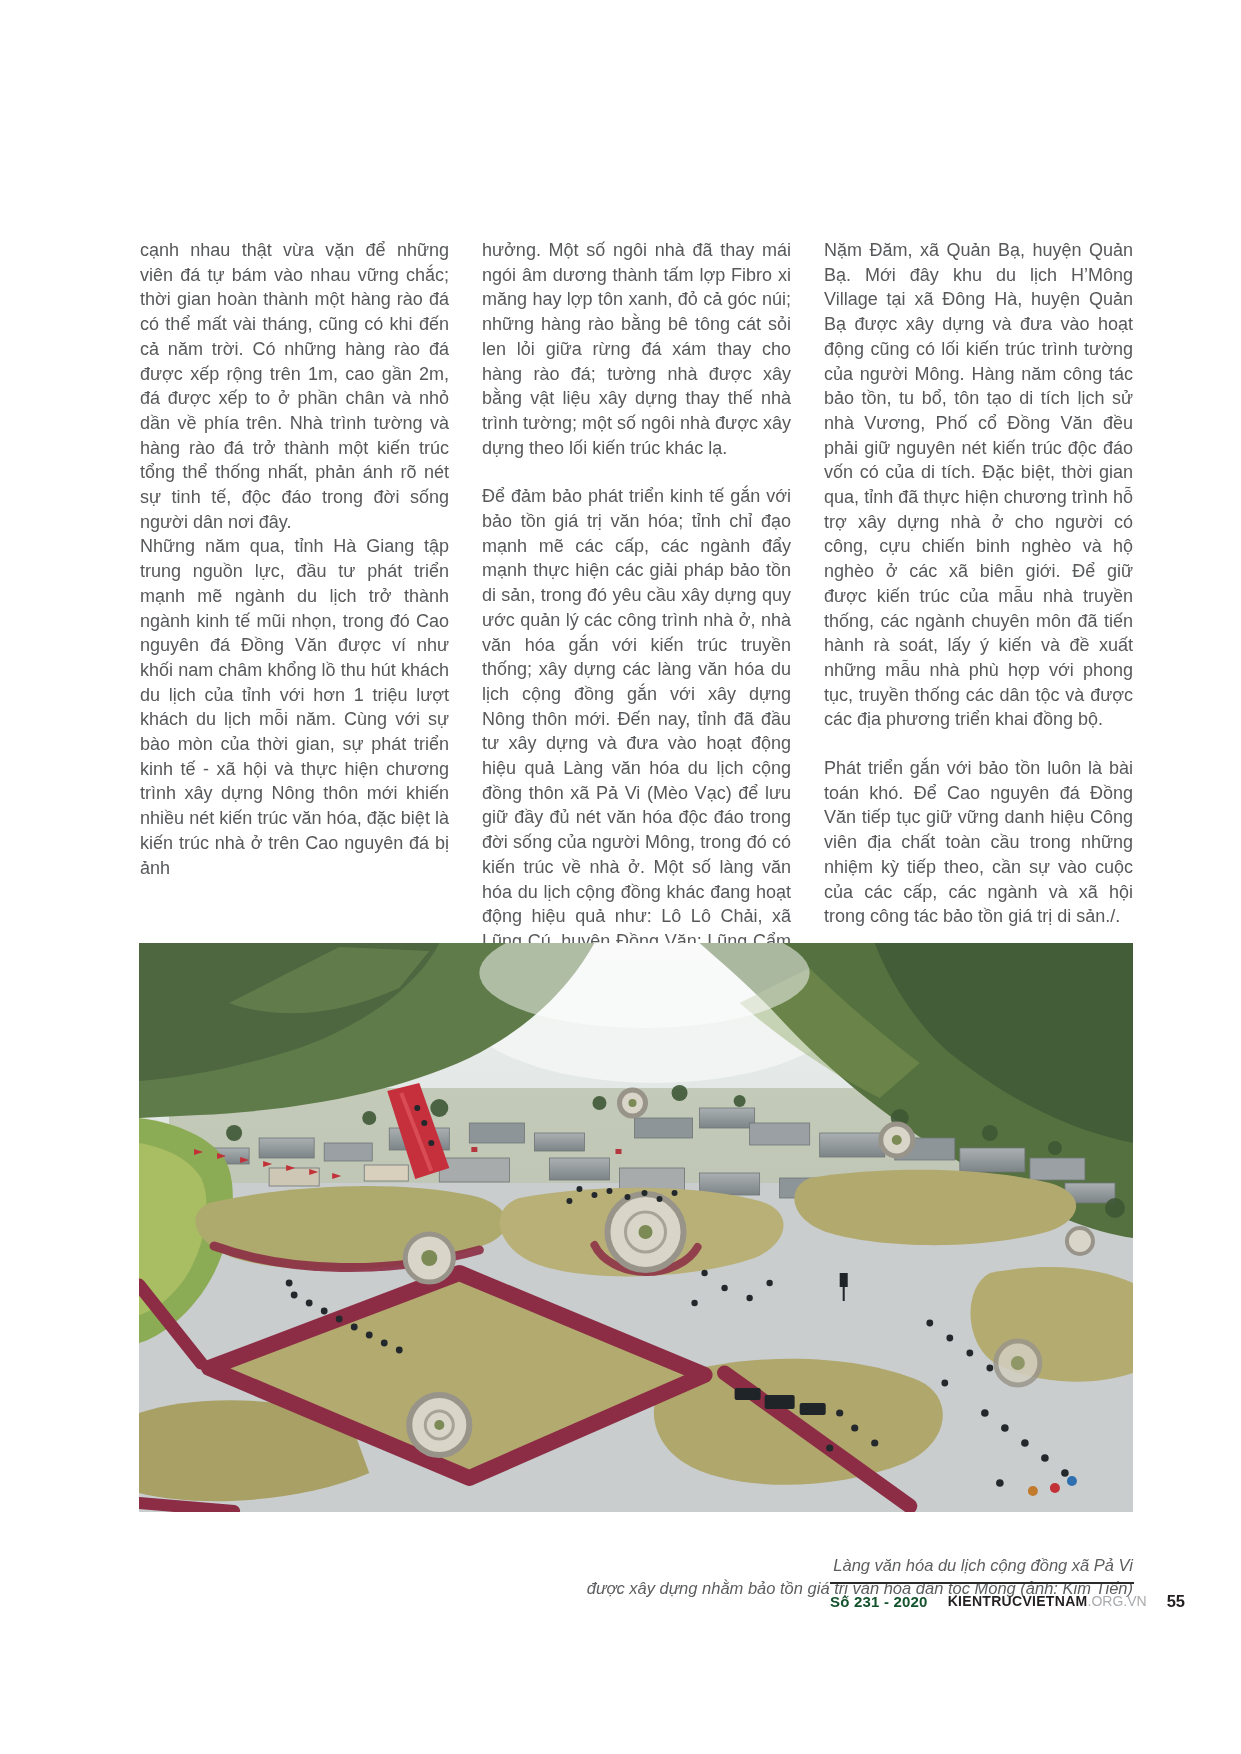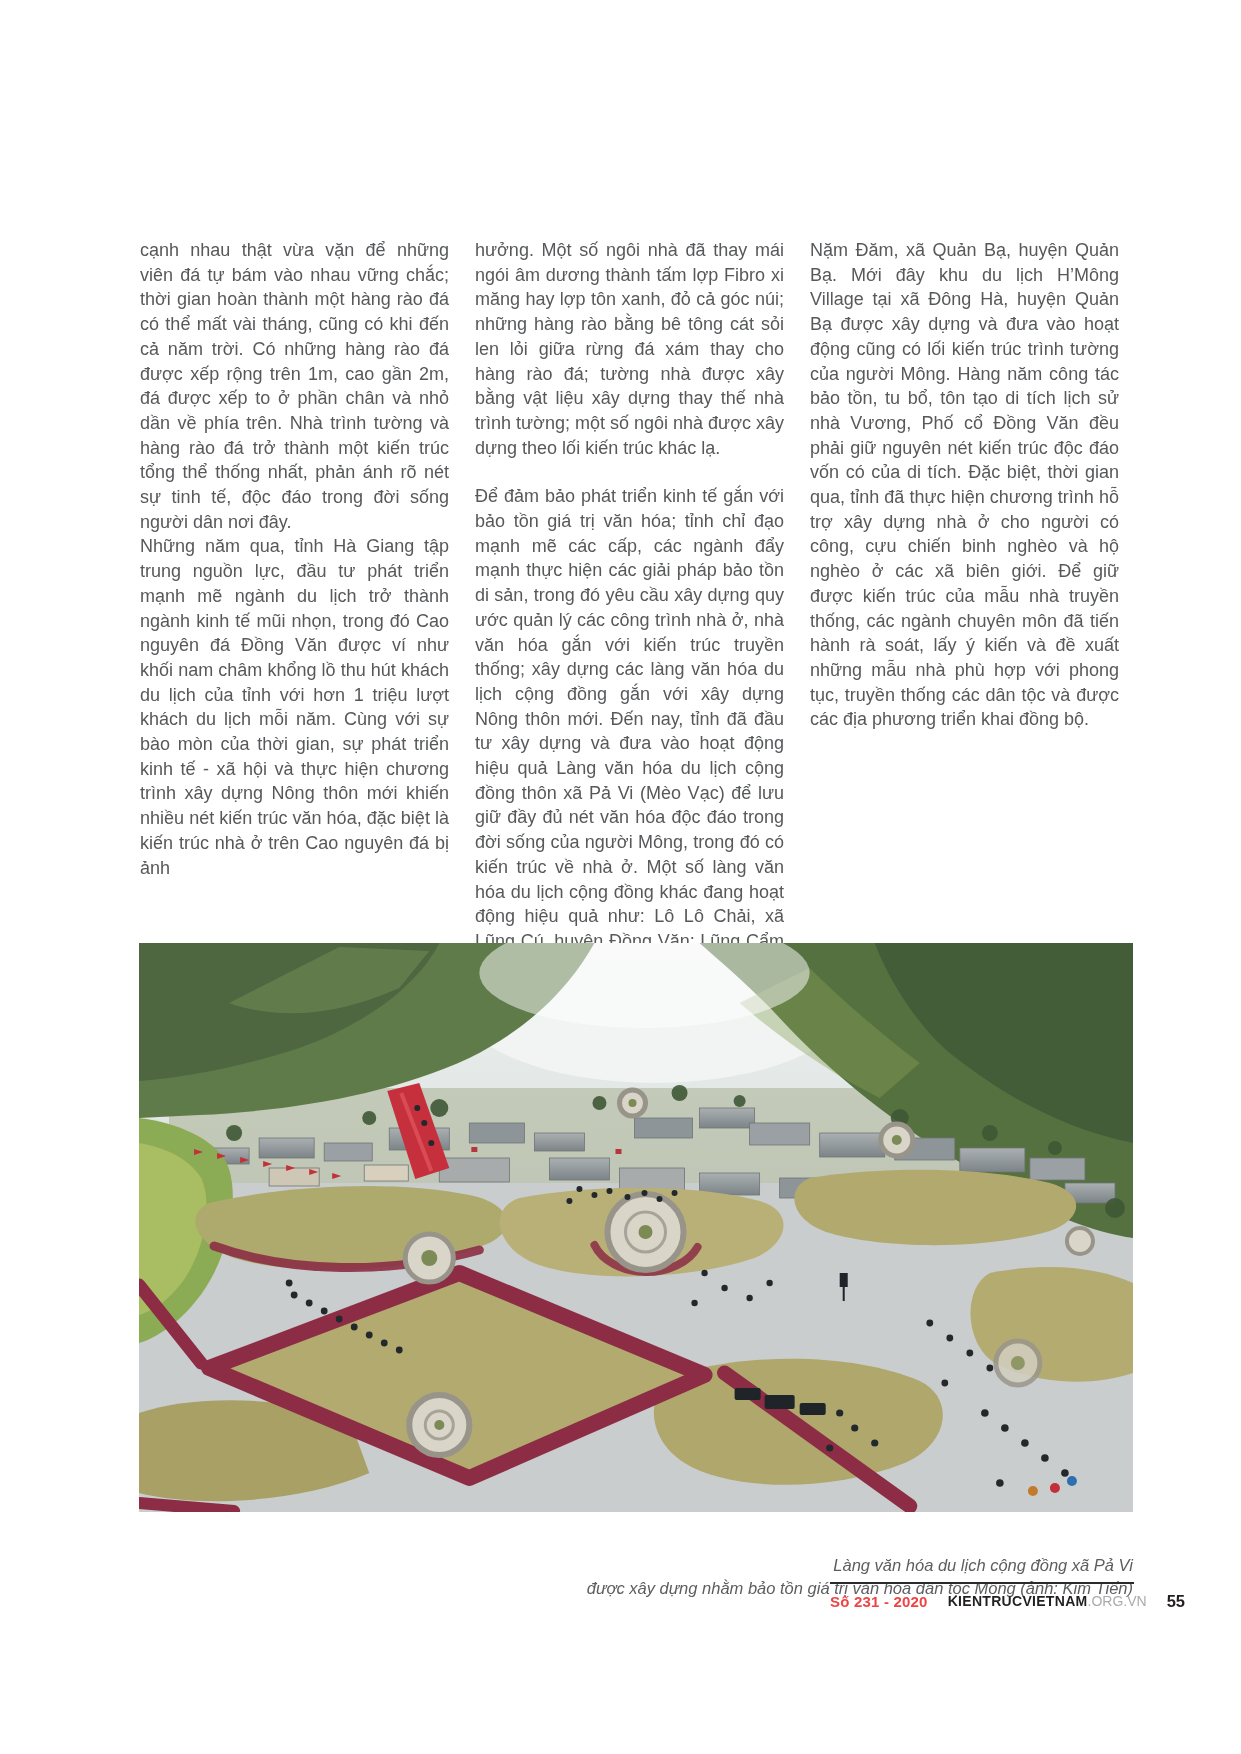--- a/index.html
+++ b/index.html
@@ -2,61 +2,62 @@
 <html><head>
 <meta charset="utf-8">
 <style>
   html,body { margin:0; padding:0; }
   body {
     width:1241px; height:1754px; position:relative; background:#ffffff;
     font-family:"Liberation Sans", sans-serif; overflow:hidden;
   }
 
   
-  .article { position:absolute; left:140px; top:238px; width:994px; display:flex; gap:26px; }
+  .article { position:absolute; left:140px; top:238px; width:994px; display:flex; gap:33px; }
   .col { flex:0 0 309px; width:309px; color:#57585a; font-size:18px; line-height:24.7px; text-align:justify; }
   .col p { margin:0; }
   .col p.spaced { margin-top:24px; }
   .section-heading {
     margin:30px 0 19px 0; font-size:19.5px; line-height:26.5px; font-weight:700;
     color:#3e3e40; text-align:left; letter-spacing:-0.2px;
   }
 
   
   .photo-frame { position:absolute; left:139px; top:943px; width:994px; height:569px; overflow:hidden; background:#dfe4e2; }
   .photo-frame svg { display:block; width:100%; height:100%; }
 
   
   .caption { position:absolute; right:108px; top:1554px; width:760px; text-align:right;
     font-size:16.5px; font-style:italic; color:#5c5d5f; line-height:23px; }
 
   
   .footer { position:absolute; left:830px; top:1582px; width:304px;
     border-top:2px solid #2a2a2b; display:flex; align-items:center; padding-top:4px; height:26px; }
   .footer .v-divider { width:2px; height:28px; background:#2a2a2b; margin:-4px 10px 0 10px; align-self:flex-start; }
-  .footer .issue { font-weight:700; font-size:15px; color:#ef4444; letter-spacing:0.2px; white-space:nowrap; }
+  .footer .issue { font-weight:700; font-size:15px; color:#14532d; letter-spacing:0.2px; white-space:nowrap; }
   .footer .site { font-size:14px; color:#231f20; flex:1; text-align:center; white-space:nowrap; }
   .footer .site .bold { font-weight:700; letter-spacing:0.3px; }
   .footer .site .light { color:#a9abae; font-weight:400;text-align:right; }
   .footer .num { font-weight:700; font-size:16.5px; color:#231f20; }
 </style>
 </head>
 <body>
 
 <div class="article">
   <div class="col">
     <p>cạnh nhau thật vừa vặn để những viên đá tự bám vào nhau vững chắc; thời gian hoàn thành một hàng rào đá có thể mất vài tháng, cũng có khi đến cả năm trời. Có những hàng rào đá được xếp rộng trên 1m, cao gần 2m, đá được xếp to ở phần chân và nhỏ dần về phía trên. Nhà trình tường và hàng rào đá trở thành một kiến trúc tổng thể thống nhất, phản ánh rõ nét sự tinh tế, độc đáo trong đời sống người dân nơi đây.</p>
     <p>Những năm qua, tỉnh Hà Giang tập trung nguồn lực, đầu tư phát triển mạnh mẽ ngành du lịch trở thành ngành kinh tế mũi nhọn, trong đó Cao nguyên đá Đồng Văn được ví như khối nam châm khổng lồ thu hút khách du lịch của tỉnh với hơn 1 triệu lượt khách du lịch mỗi năm. Cùng với sự bào mòn của thời gian, sự phát triển kinh tế - xã hội và thực hiện chương trình xây dựng Nông thôn mới khiến nhiều nét kiến trúc văn hóa, đặc biệt là kiến trúc nhà ở trên Cao nguyên đá bị ảnh</p>
   </div>
   <div class="col">
     <p>hưởng. Một số ngôi nhà đã thay mái ngói âm dương thành tấm lợp Fibro xi măng hay lợp tôn xanh, đỏ cả góc núi; những hàng rào bằng bê tông cát sỏi len lỏi giữa rừng đá xám thay cho hàng rào đá; tường nhà được xây bằng vật liệu xây dựng thay thế nhà trình tường; một số ngôi nhà được xây dựng theo lối kiến trúc khác lạ.</p>
     <p class="spaced">Để đảm bảo phát triển kinh tế gắn với bảo tồn giá trị văn hóa; tỉnh chỉ đạo mạnh mẽ các cấp, các ngành đẩy mạnh thực hiện các giải pháp bảo tồn di sản, trong đó yêu cầu xây dựng quy ước quản lý các công trình nhà ở, nhà văn hóa gắn với kiến trúc truyền thống; xây dựng các làng văn hóa du lịch cộng đồng gắn với xây dựng Nông thôn mới. Đến nay, tỉnh đã đầu tư xây dựng và đưa vào hoạt động hiệu quả Làng văn hóa du lịch cộng đồng thôn xã Pả Vi (Mèo Vạc) để lưu giữ đầy đủ nét văn hóa độc đáo trong đời sống của người Mông, trong đó có kiến trúc về nhà ở. Một số làng văn hóa du lịch cộng đồng khác đang hoạt động hiệu quả như: Lô Lô Chải, xã Lũng Cú, huyện Đồng Văn; Lũng Cẩm trên, xã Sủng Là, huyện Đồng Văn;</p>
   </div>
   <div class="col">
     <p>Nặm Đăm, xã Quản Bạ, huyện Quản Bạ. Mới đây khu du lịch H’Mông Village tại xã Đông Hà, huyện Quản Bạ được xây dựng và đưa vào hoạt động cũng có lối kiến trúc trình tường của người Mông. Hàng năm công tác bảo tồn, tu bổ, tôn tạo di tích lịch sử nhà Vương, Phố cổ Đồng Văn đều phải giữ nguyên nét kiến trúc độc đáo vốn có của di tích. Đặc biệt, thời gian qua, tỉnh đã thực hiện chương trình hỗ trợ xây dựng nhà ở cho người có công, cựu chiến binh nghèo và hộ nghèo ở các xã biên giới. Để giữ được kiến trúc của mẫu nhà truyền thống, các ngành chuyên môn đã tiến hành rà soát, lấy ý kiến và đề xuất những mẫu nhà phù hợp với phong tục, truyền thống các dân tộc và được các địa phương triển khai đồng bộ.</p>
+    <p class="spaced">Phát triển gắn với bảo tồn luôn là bài toán khó. Để Cao nguyên đá Đồng Văn tiếp tục giữ vững danh hiệu Công viên địa chất toàn cầu trong những nhiệm kỳ tiếp theo, cần sự vào cuộc của các cấp, các ngành và xã hội trong công tác bảo tồn giá trị di sản./.</p>
   </div>
 </div>
 
 <div class="photo-frame">
   <svg viewBox="0 0 993 569" preserveAspectRatio="none" aria-hidden="true">
     <defs>
       <linearGradient id="skyG" x1="0" y1="0" x2="0" y2="1">
         <stop offset="0" stop-color="#eef2f0"></stop>
           <stop offset="1" stop-color="#d9e0dd"></stop>
       </linearGradient>

